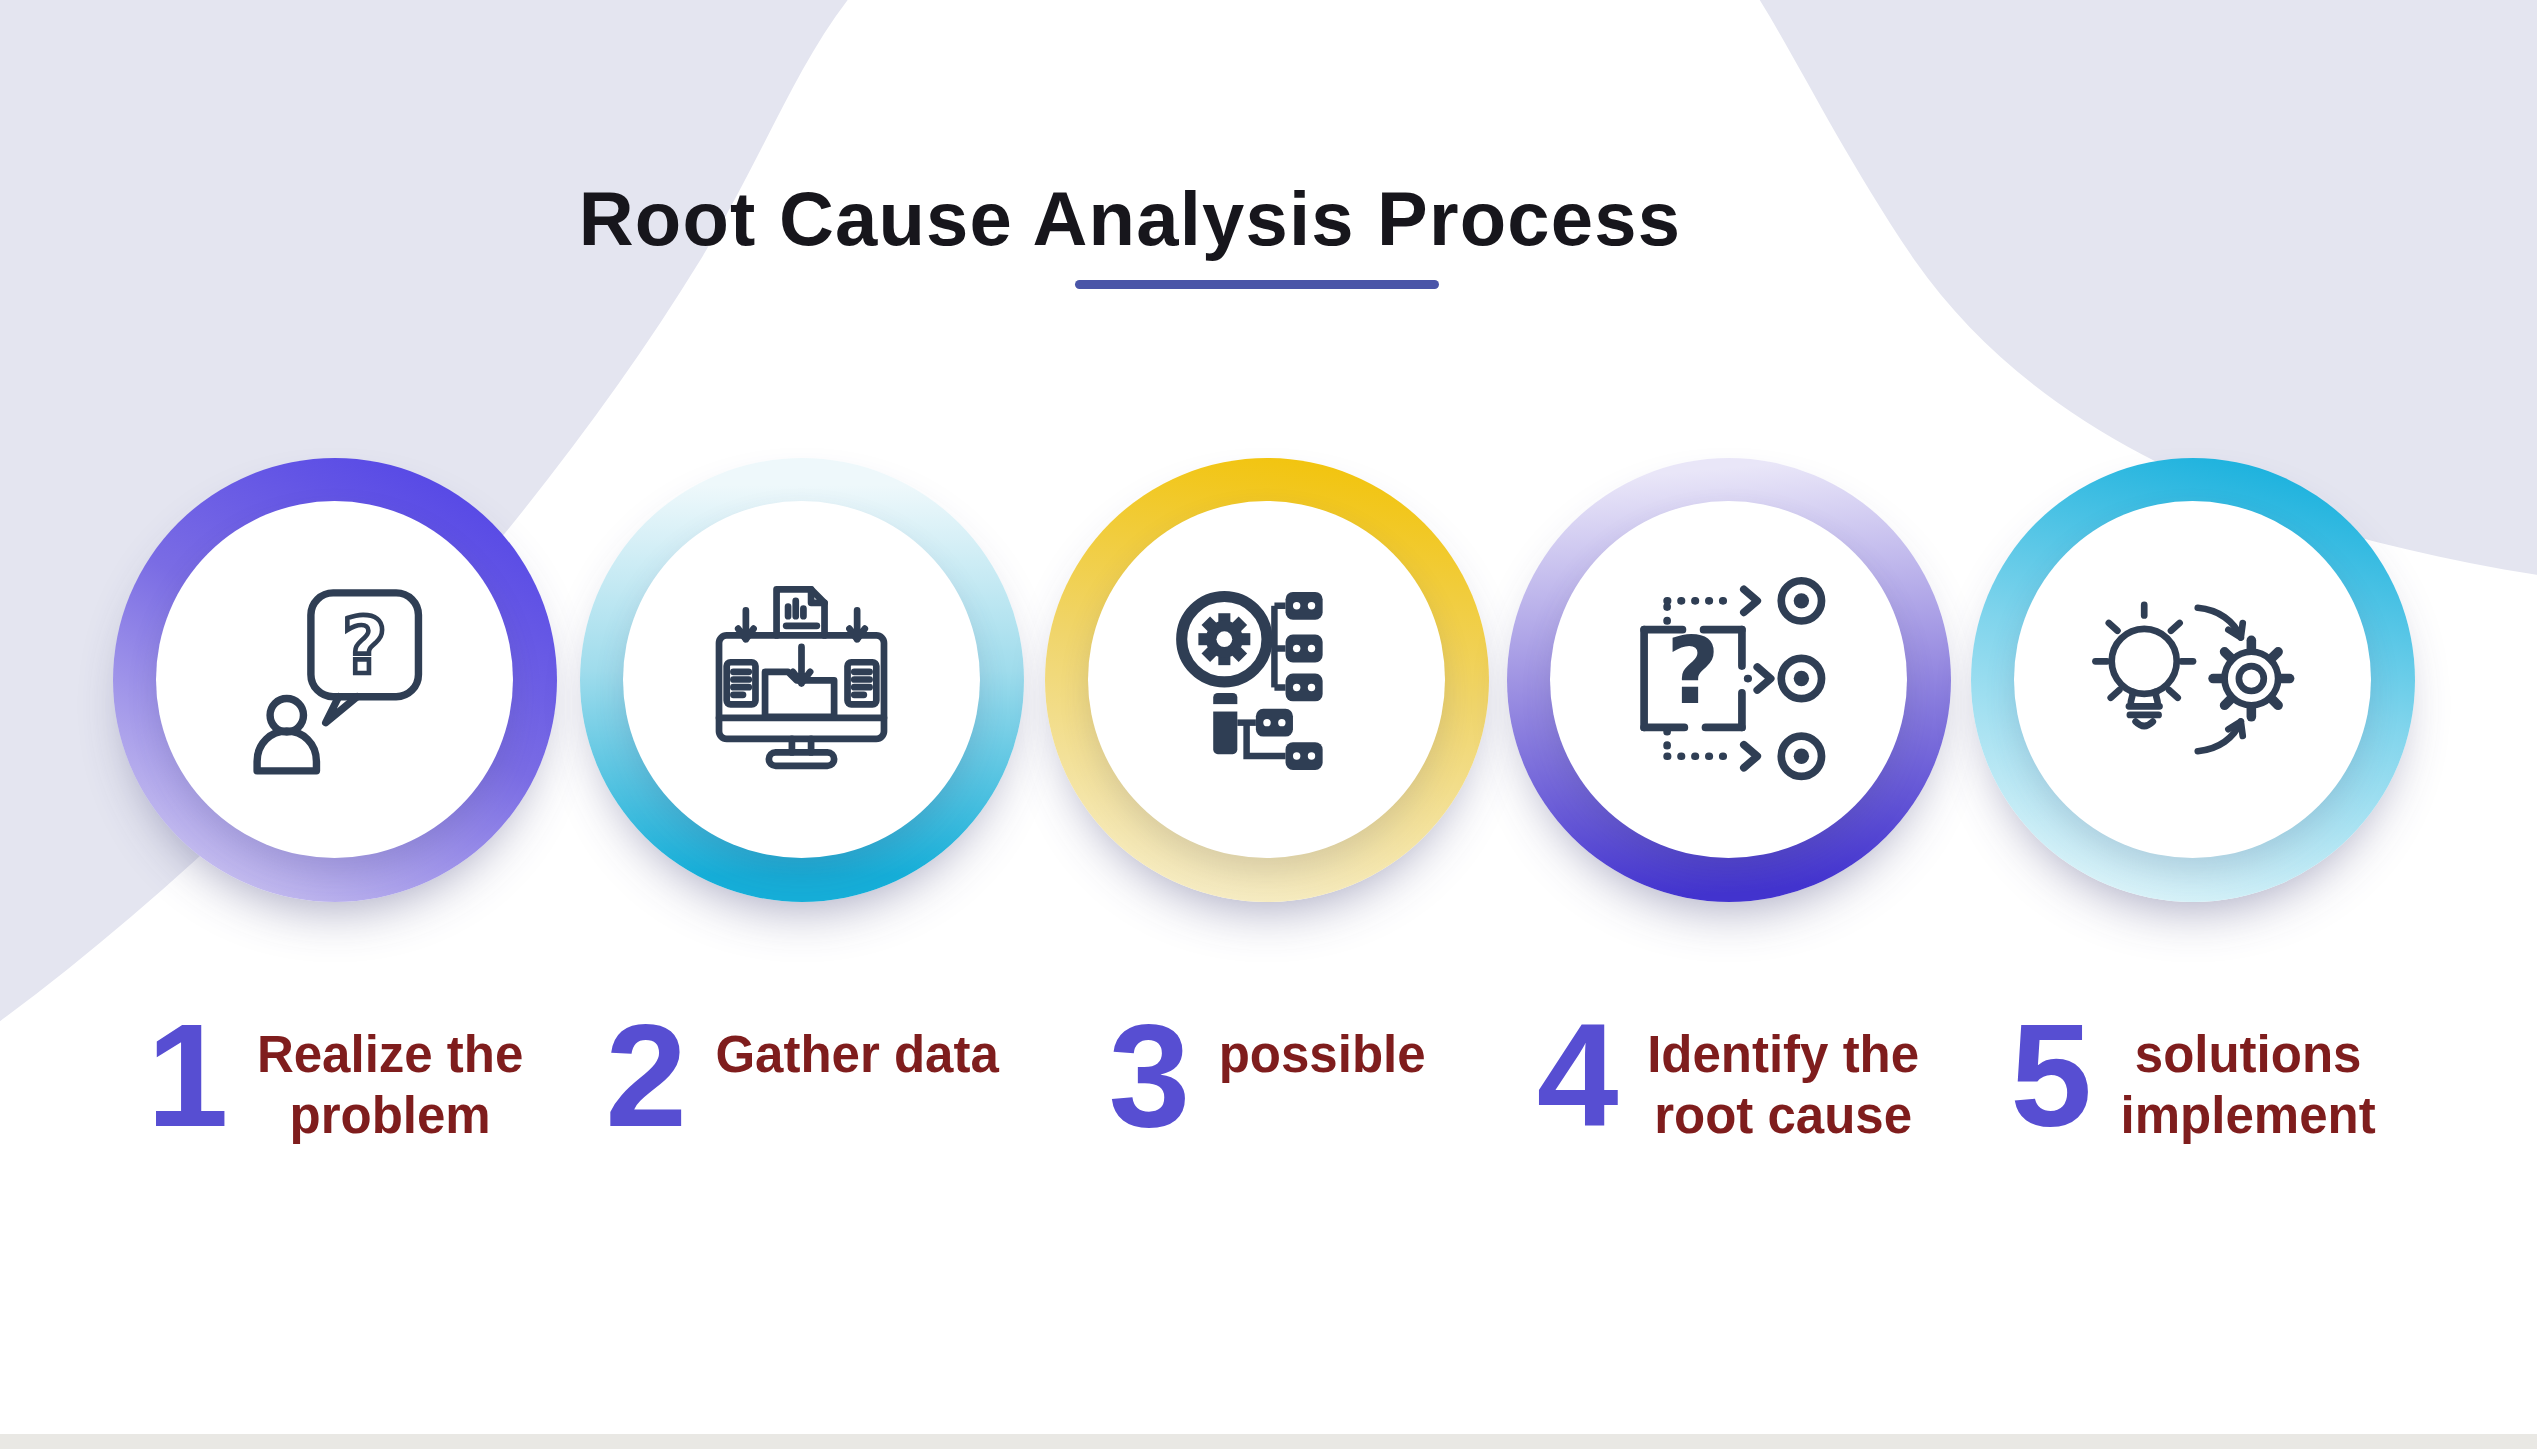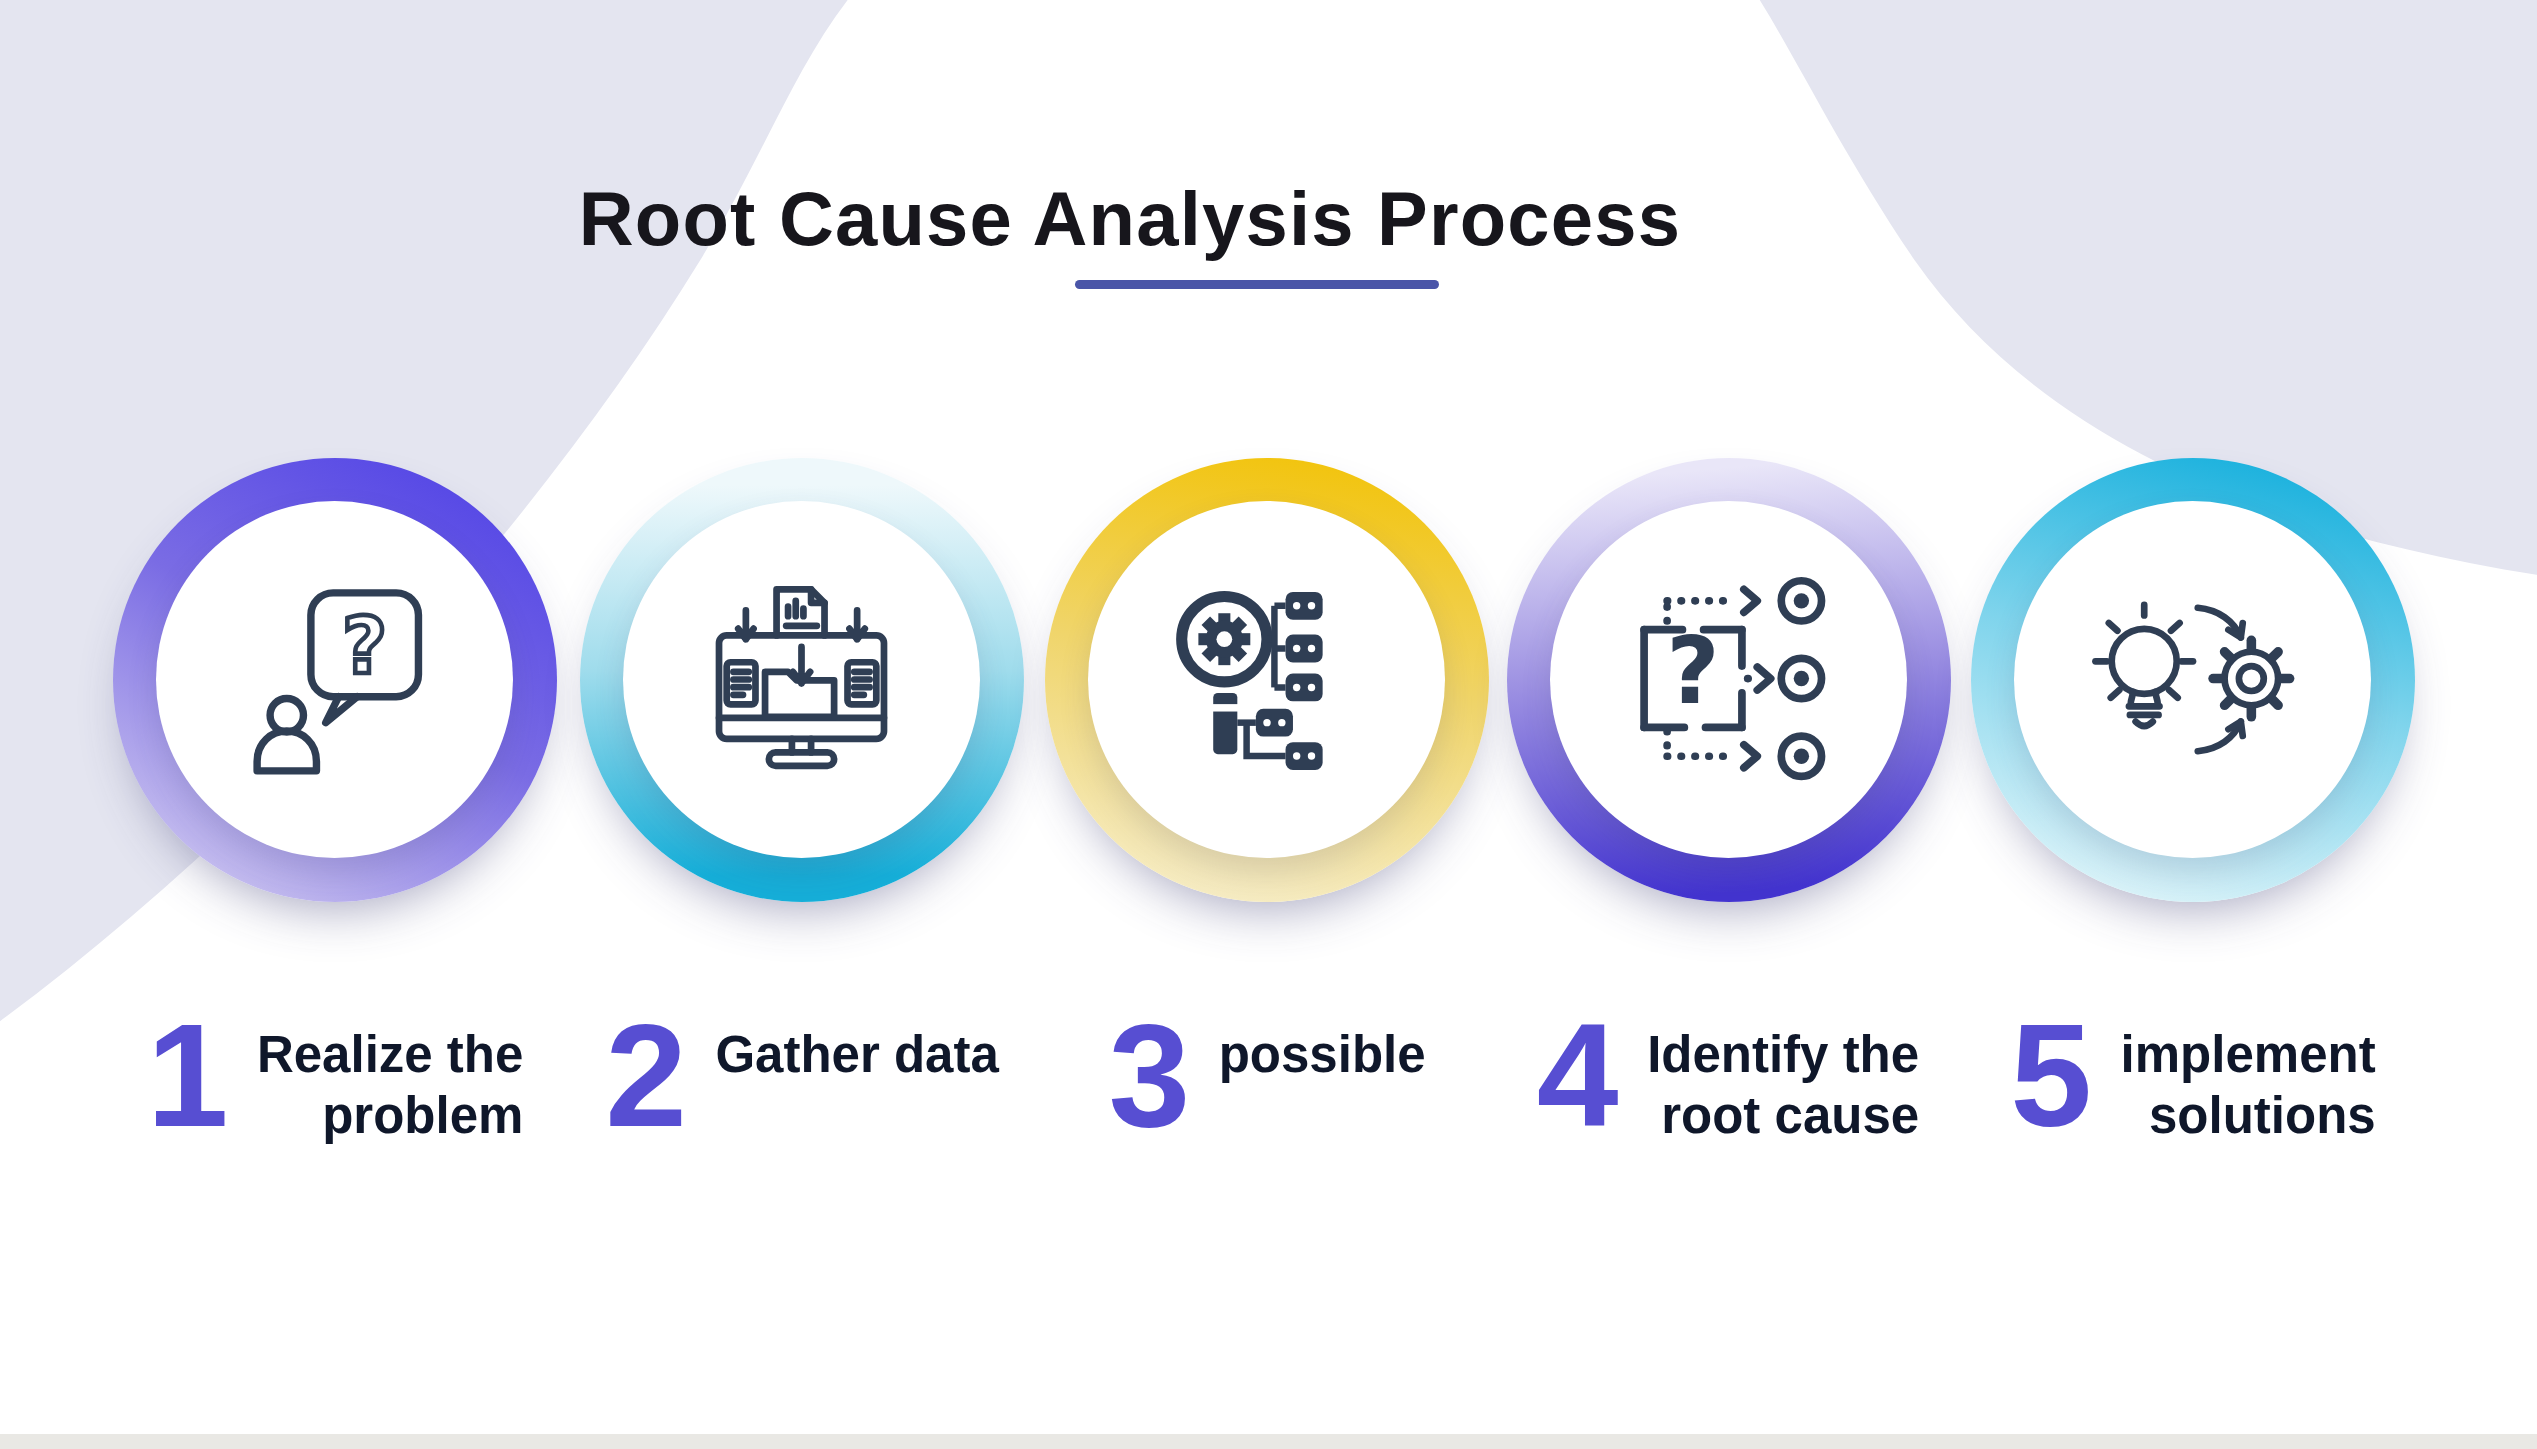--- a/index.html
+++ b/index.html
@@ -33,22 +33,22 @@
   .icon svg{display:block;}
 
   .step-label{
     position:absolute;top:1021px;width:508px;
     display:flex;justify-content:center;align-items:flex-start;gap:28.5px;
   }
   .step-num{
     font-size:147px;line-height:109px;font-weight:700;color:#574ed2;flex:0 0 auto;
   }
   .step-lines{
-    font-size:51px;line-height:61px;font-weight:700;color:#0f172a;
-    text-align:right;padding-top:2.5px;white-space:nowrap;
+    font-size:51px;line-height:61px;font-weight:700;color:#7f1d1d;
+    text-align:center;padding-top:2.5px;white-space:nowrap;
   }
 
   
   .c1{left:113px;}  .c2{left:580px;}  .c3{left:1045px;} .c4{left:1507px;} .c5{left:1971px;}
   .l1{left:81px;}  .l2{left:548px;}  .l3{left:1013px;} .l4{left:1474px;} .l5{left:1939px;}
 </style>
 </head>
 <body style="--icon-stroke: #2f3e54; background: rgb(228, 229, 240);">
 
 <svg class="bg-svg" viewBox="0 0 4096 2340" aria-hidden="true">
@@ -262,17 +262,17 @@
   <div class="step-num" style="color: rgb(87, 78, 210);">4</div>
   <div class="step-lines">
     <div>Identify the</div>
     <div>root cause</div>
   </div>
 </div>
 
 <div class="step-label l5">
   <div class="step-num" style="color: rgb(87, 78, 210);">5</div>
   <div class="step-lines">
+    <div>solutions</div>
     <div>implement</div>
-    <div>solutions</div>
   </div>
 </div>
 
 
 </body></html>

